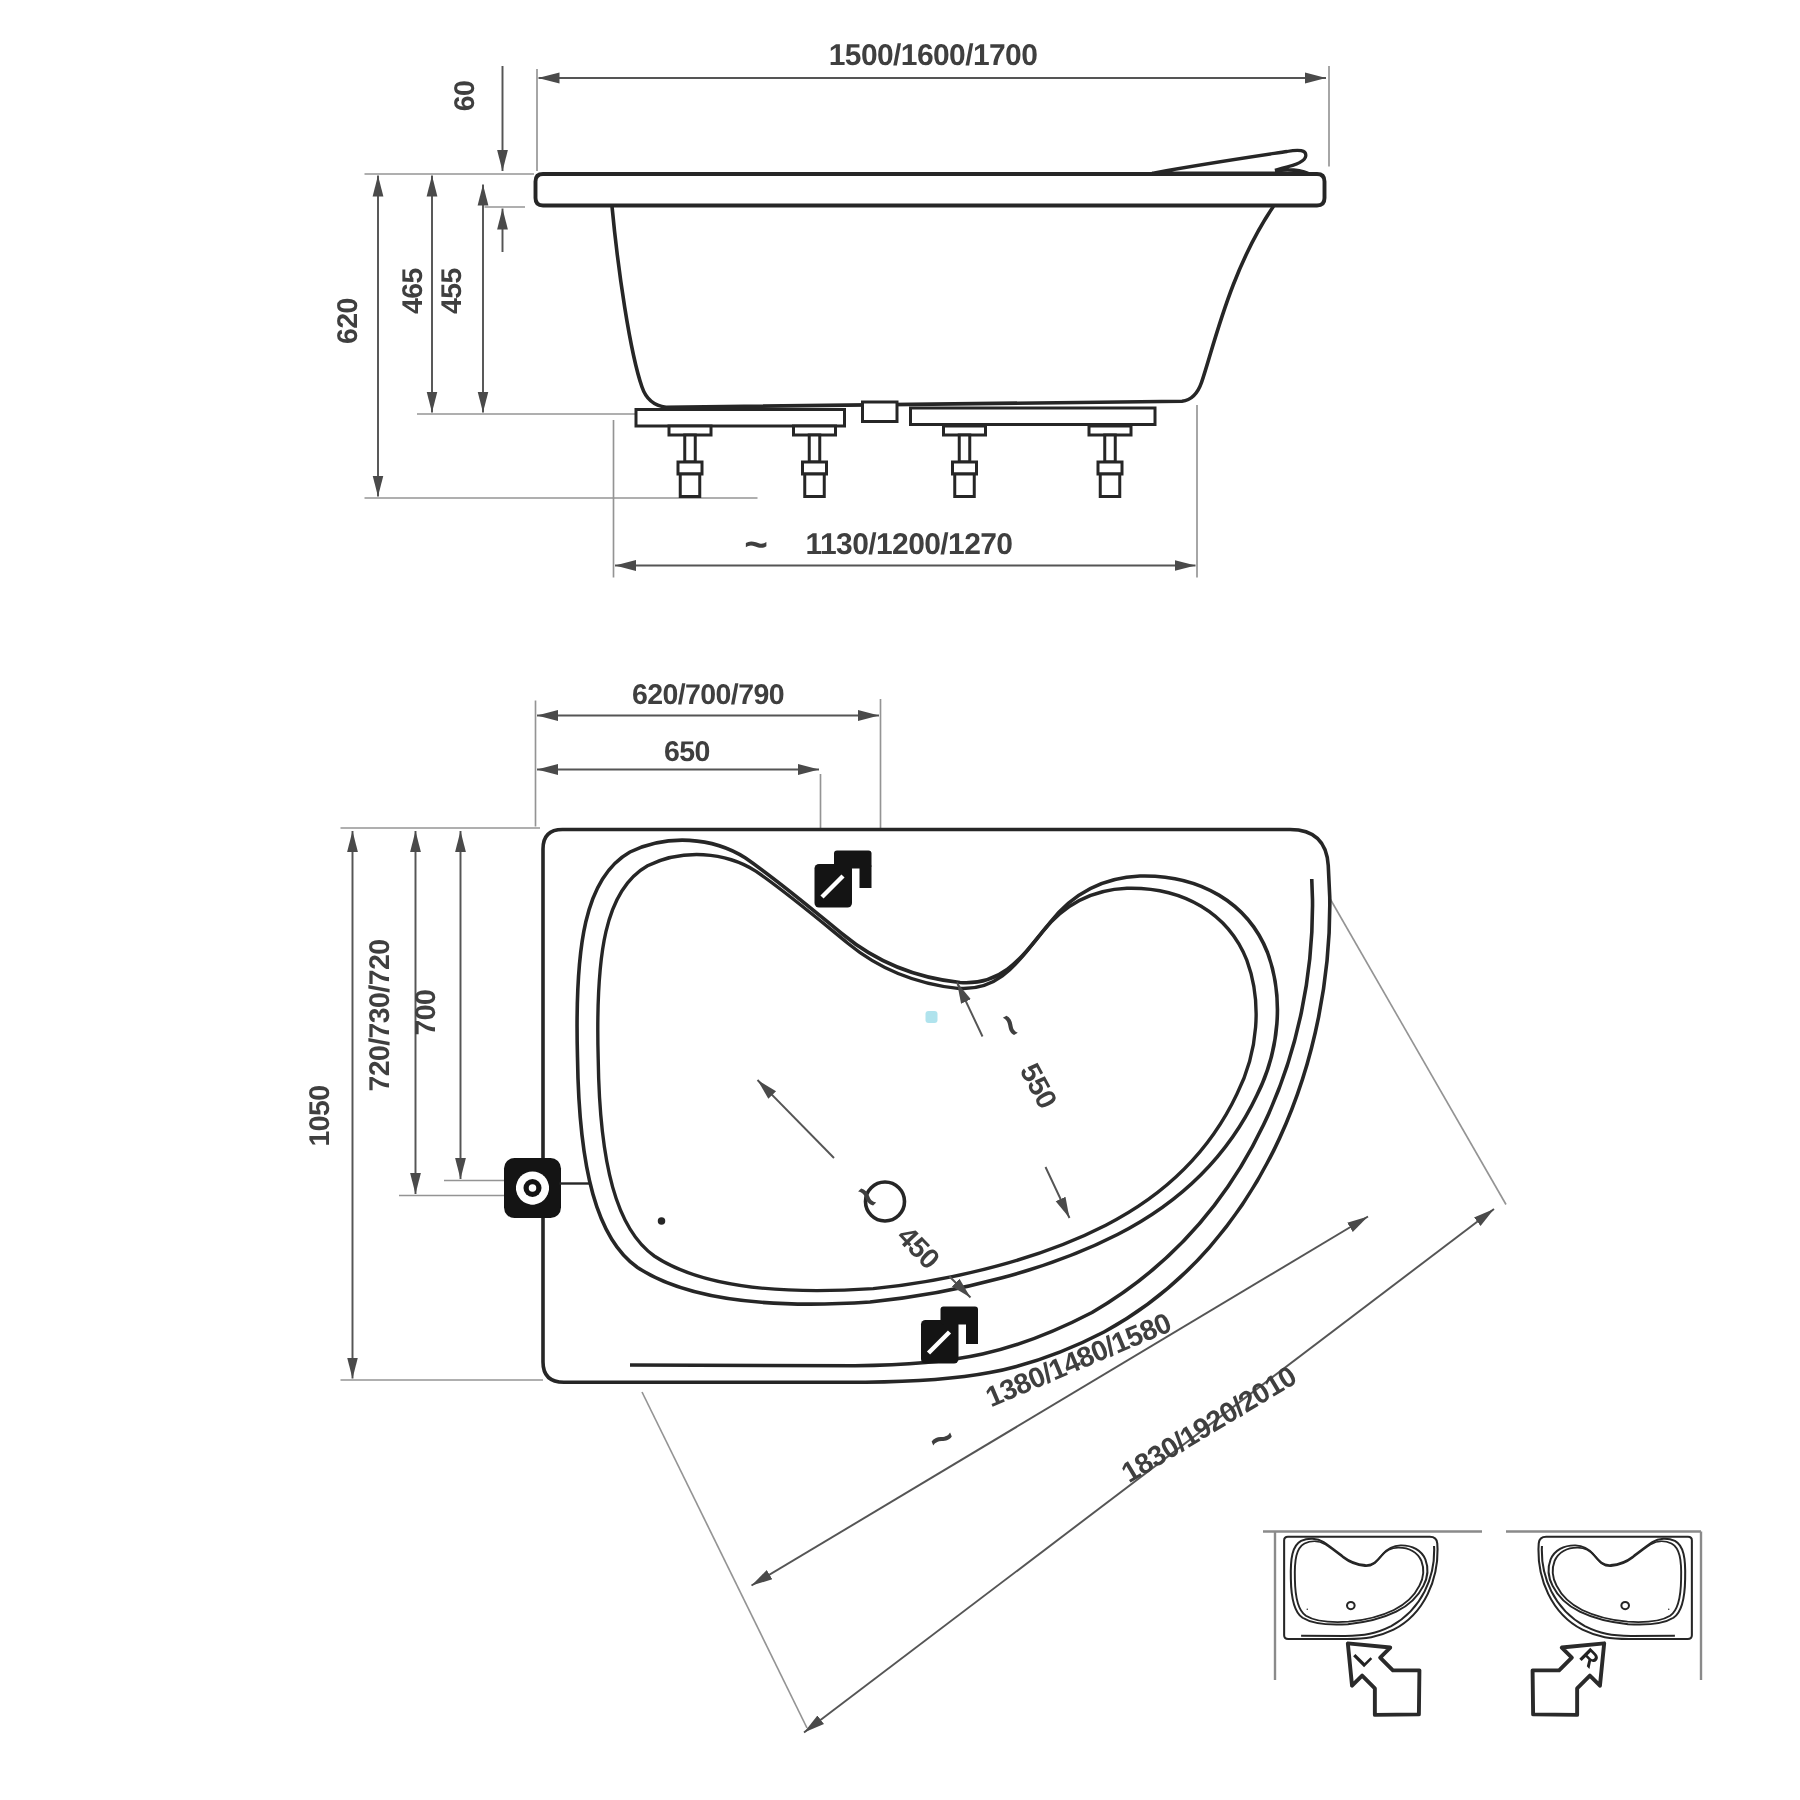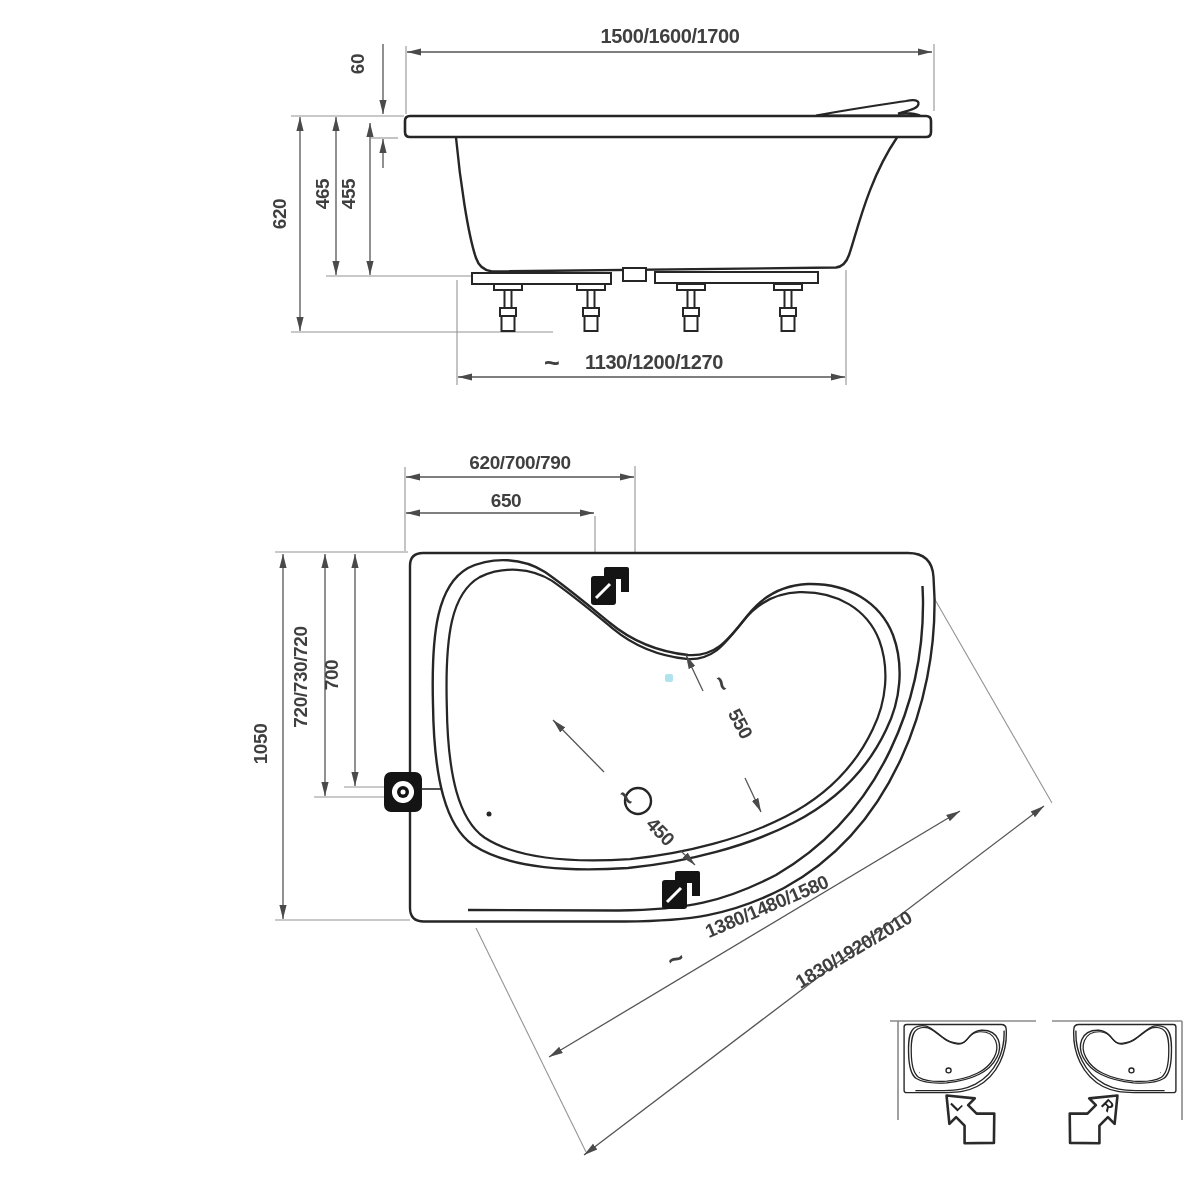--- a/index.html
+++ b/index.html
@@ -1,16 +1,16 @@
 <!DOCTYPE html>
 <html><head>
 <meta charset="utf-8">
 <style>
   html,body{margin:0;padding:0;background:#ffffff;}
-  .stage{width:1144px;height:1200px;position:relative;background:#fff;overflow:hidden;padding-left:48px;}
+  .stage{width:1144px;height:1200px;position:relative;background:#fff;overflow:hidden;}
   svg{display:block;}
   text{font-family:"Liberation Sans","DejaVu Sans",sans-serif;font-weight:bold;fill:#3f3f3f;}
   .dim-label{font-size:20px;letter-spacing:-0.4px;}
   .dim-label-sm{font-size:19px;letter-spacing:-0.4px;}
   .approx{font-size:27px;font-weight:bold;}
   .nav-letter{font-size:15px;fill:#222;}
   .outline{stroke:#262626;fill:none;}
   .outline-f{stroke:#262626;fill:#ffffff;}
   .dim{stroke:#555555;stroke-width:1.3;fill:none;}
   .ext{stroke:#949494;stroke-width:1.1;fill:none;}

